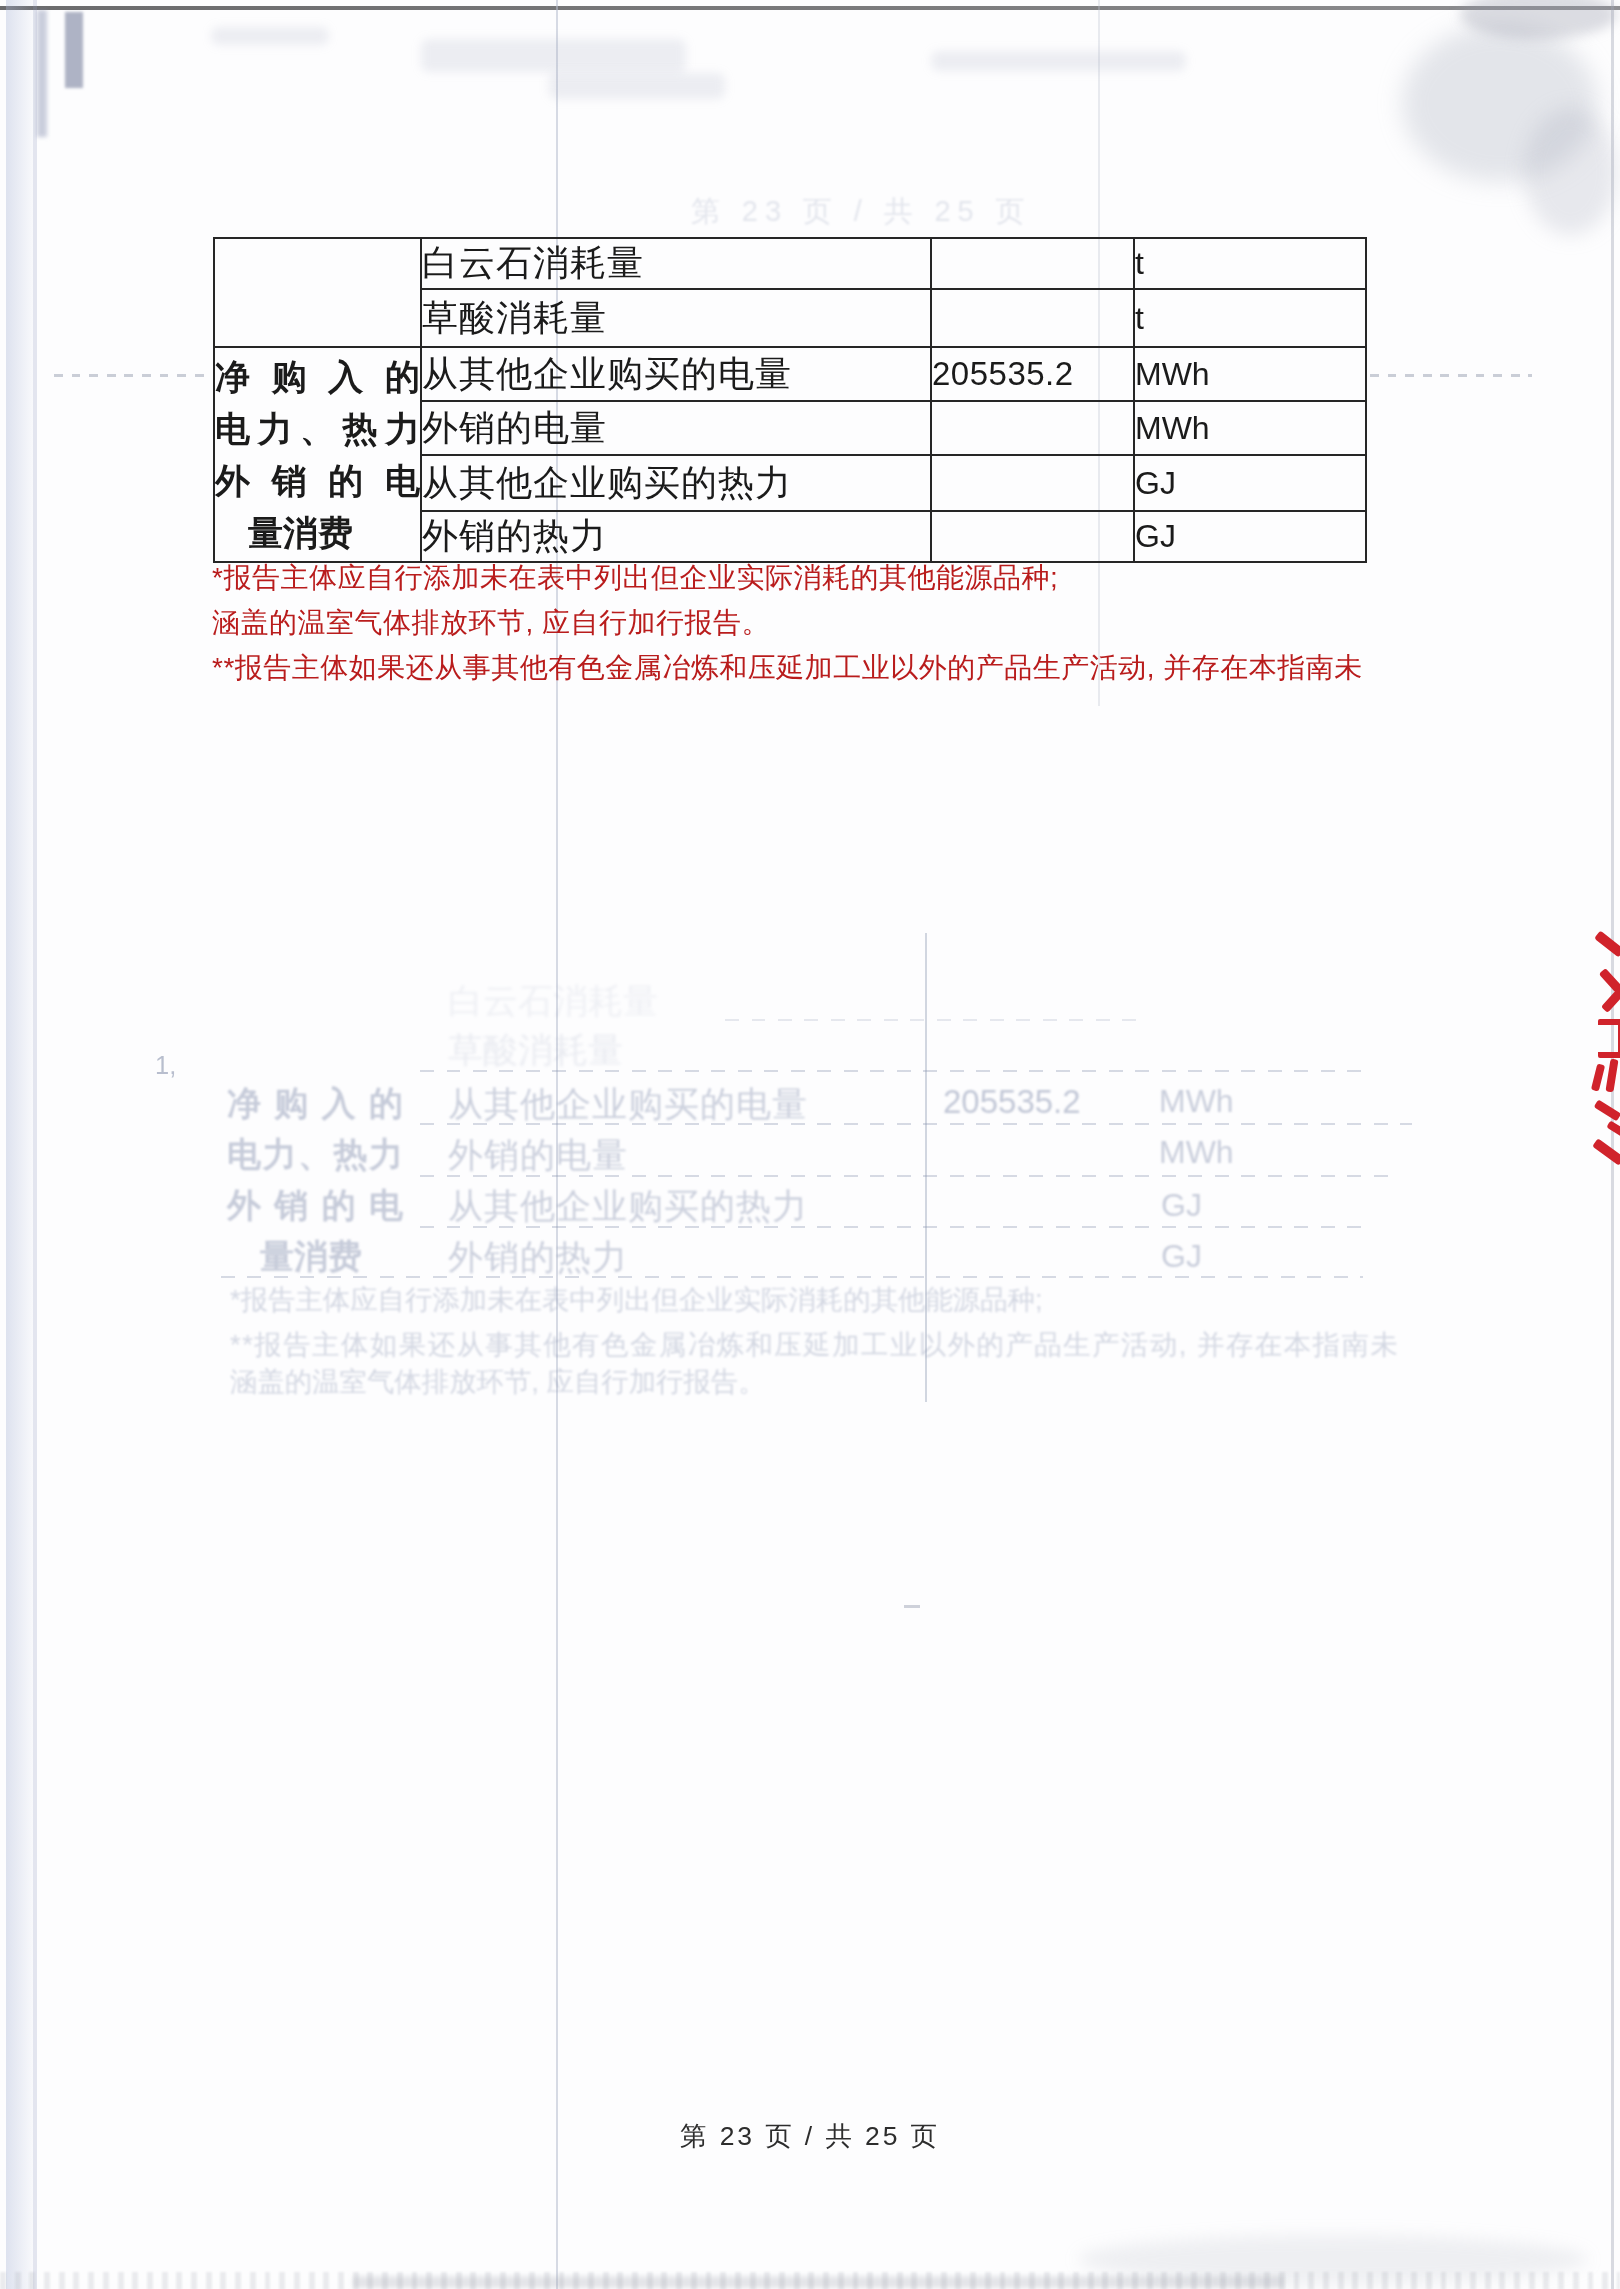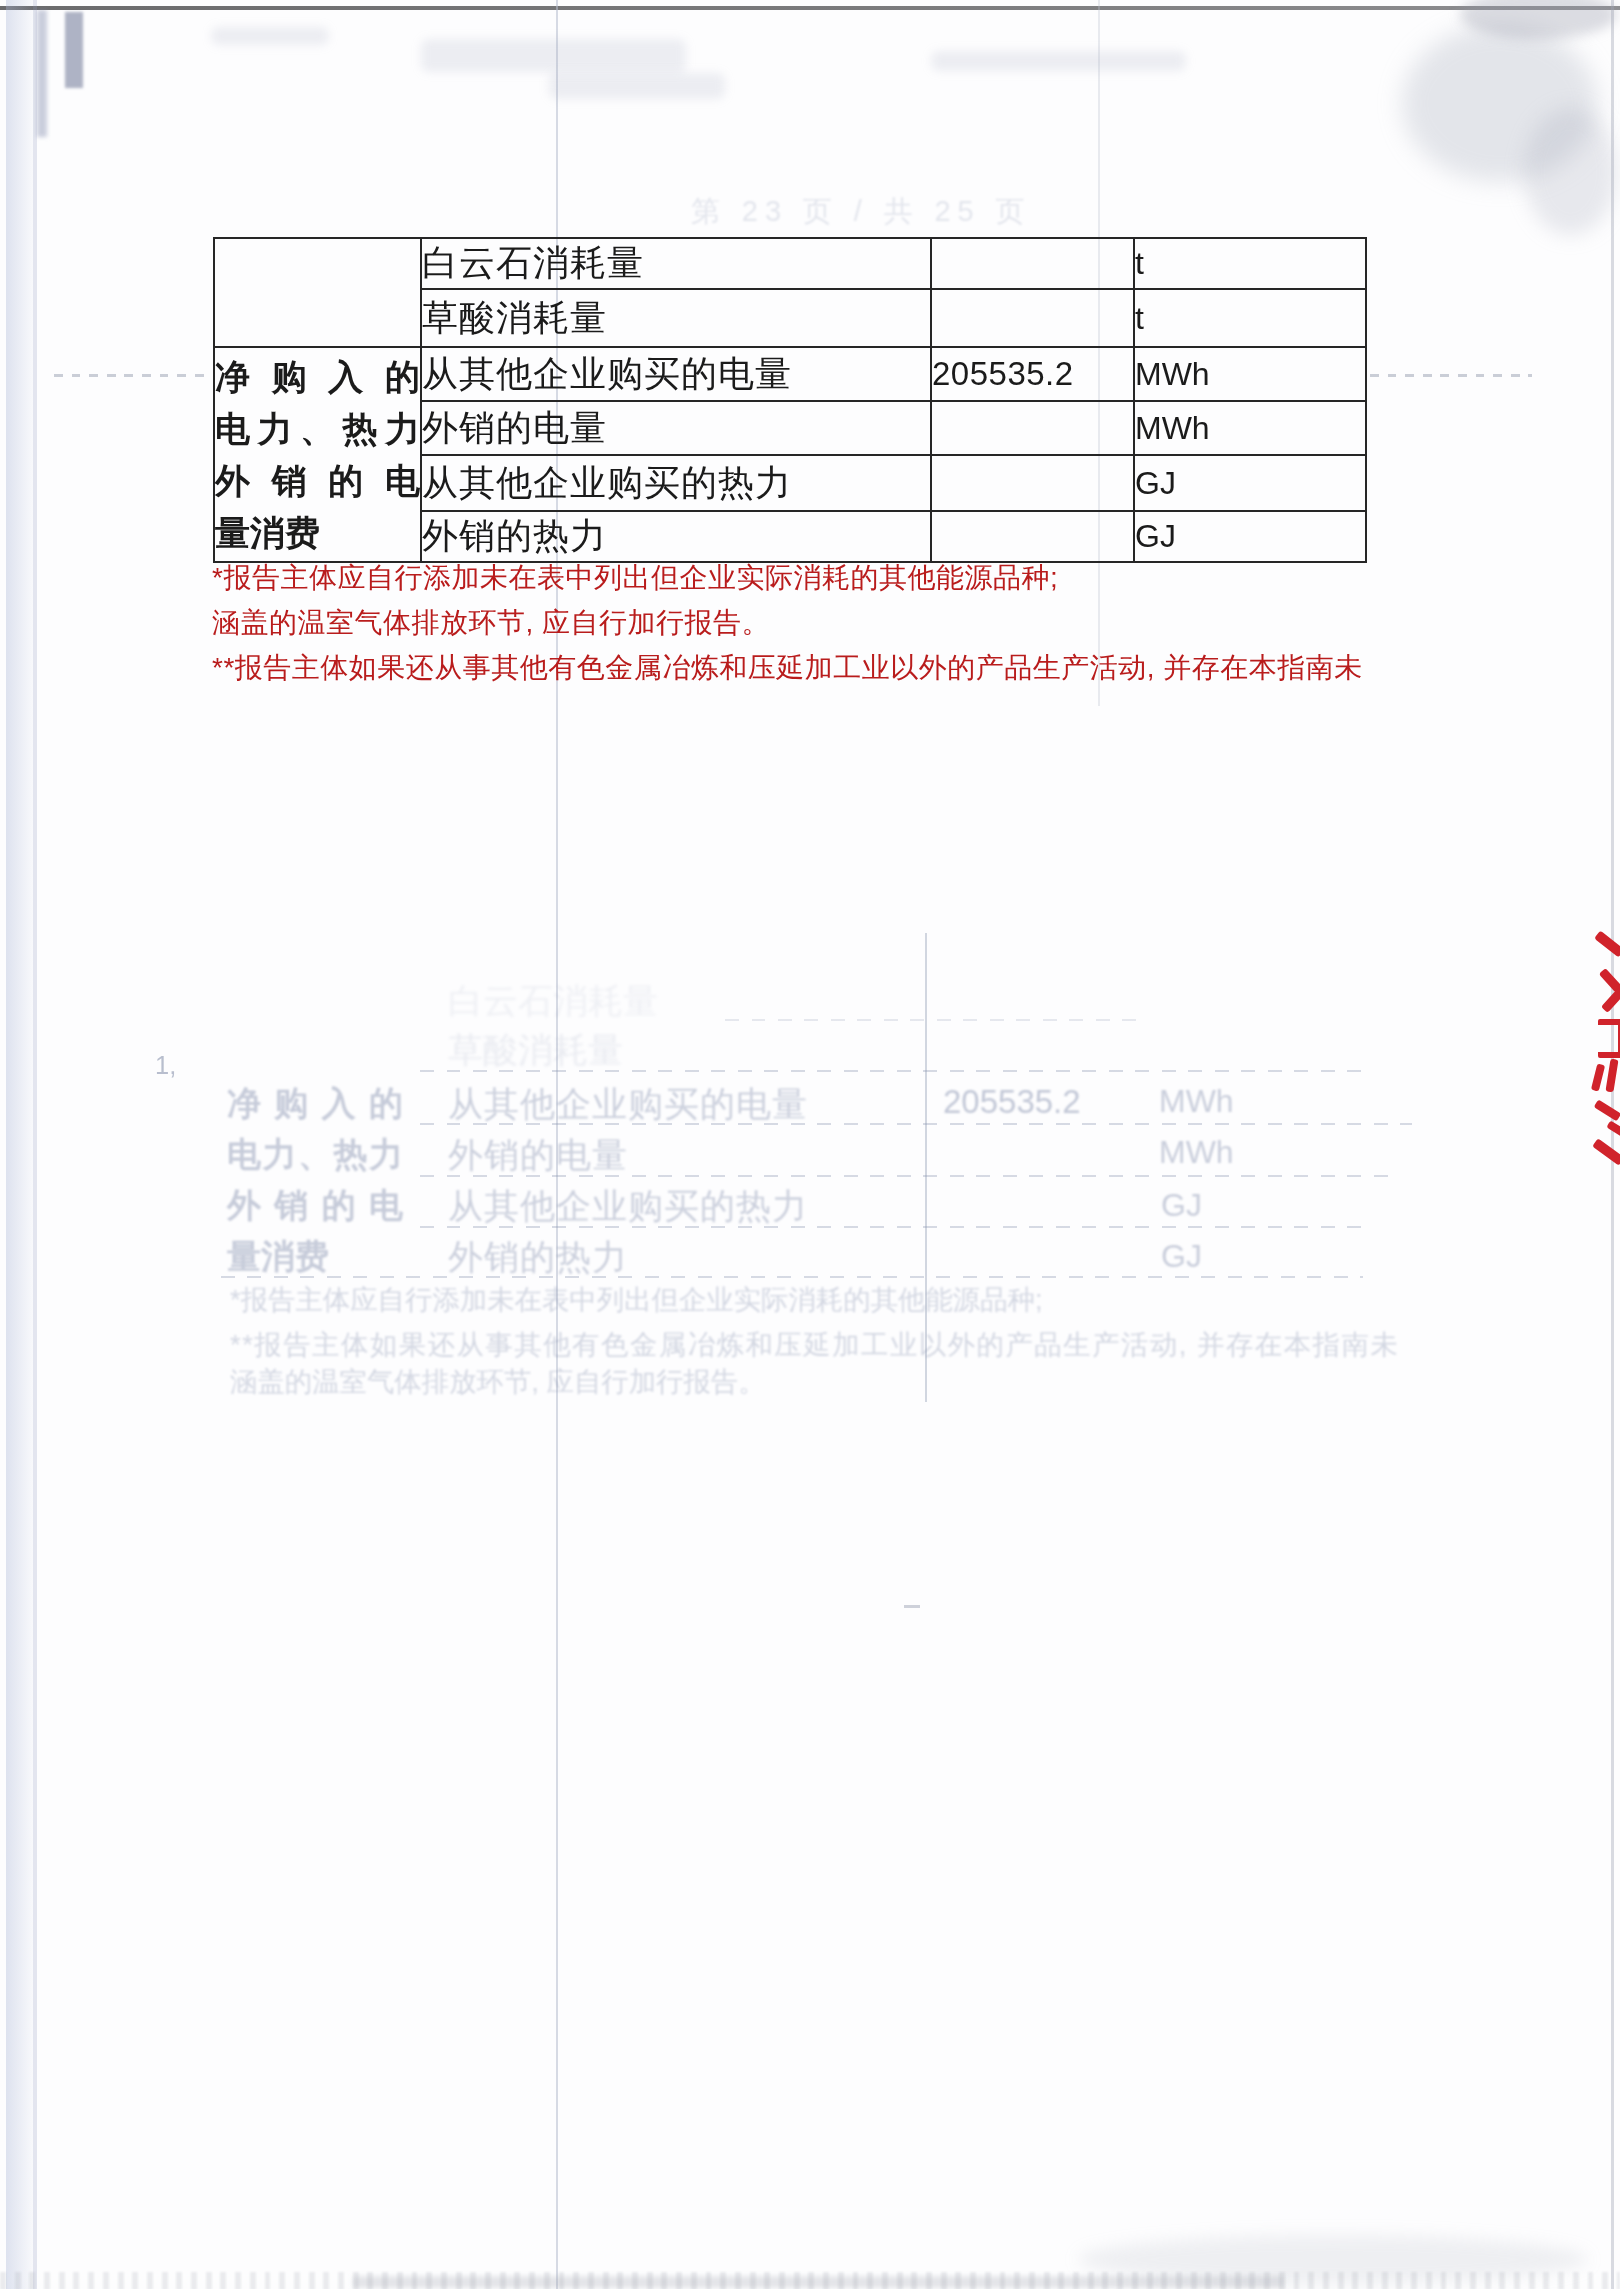--- a/index.html
+++ b/index.html
@@ -34,21 +34,21 @@
   .bottom-strip{position:absolute;left:0;top:2272px;width:1620px;height:17.6px;background:repeating-linear-gradient(90deg,rgba(140,146,158,.16) 0 5.9px,rgba(0,0,0,0) 5.9px 14.7px);filter:blur(1px);}
   .bottom-band{position:absolute;left:353px;top:2276px;width:931px;height:11.8px;background:rgba(140,146,158,.22);filter:blur(2.9px);}
   .tiny-mark1{position:absolute;left:155px;top:1051px;font-size:25.5px;color:rgba(128,138,165,.55);filter:blur(0.5px);}
   .tiny-mark2{position:absolute;left:904px;top:1605px;width:15.7px;height:2.9px;background:rgba(148,156,176,.45);}
   
   table.main{position:absolute;left:213px;top:237px;width:1152px;border-collapse:collapse;table-layout:fixed;background:transparent;}
   table.main td{border:2px solid #262626;vertical-align:middle;padding:0;background:transparent;}
   table.main{border:2.9px solid #222;}
   td.c-group{padding:0 15.7px;font-weight:700;font-size:35px;}
   .group-line{text-align:justify;text-align-last:justify;line-height:52px;}
-  .group-line.no-just{text-align:left;text-align-last:left;}
+  .group-line.no-just{text-align:left;text-align-last:left;padding-left:33px;}
   td.c-item{padding-left:15.7px;font-size:36px;letter-spacing:1px;}
   td.c-value{padding-left:6.9px;font-size:33px;letter-spacing:0.5px;}
   td.c-unit{padding-left:15.7px;font-size:32px;}
   
   .footnotes{position:absolute;left:212px;top:555px;width:1206px;font-size:28px;line-height:45px;color:#b91c1c;letter-spacing:0.5px;}
   
   .footer{position:absolute;left:0;top:2117px;width:1620px;height:39px;line-height:39px;text-align:center;font-size:26.5px;letter-spacing:2.9px;color:#2d2d2d;}
   
   .ghost-layer{position:absolute;inset:0;pointer-events:none;}
   .ghost-t{position:absolute;color:#7c88a8;filter:blur(0.8px);}
@@ -206,15 +206,16 @@
     <div class="red r2a"></div>
     <div class="red r2b"></div>
     <div class="red r3"></div>
     <div class="red r4a"></div>
     <div class="red r4b"></div>
     <div class="red r5a"></div>
     <div class="red r5b"></div>
     <div class="red r6"></div>
   </div>
 
+  <div class="footer">第 23 页 / 共 25 页</div>
 
 </div>
 
 
 </body></html>

